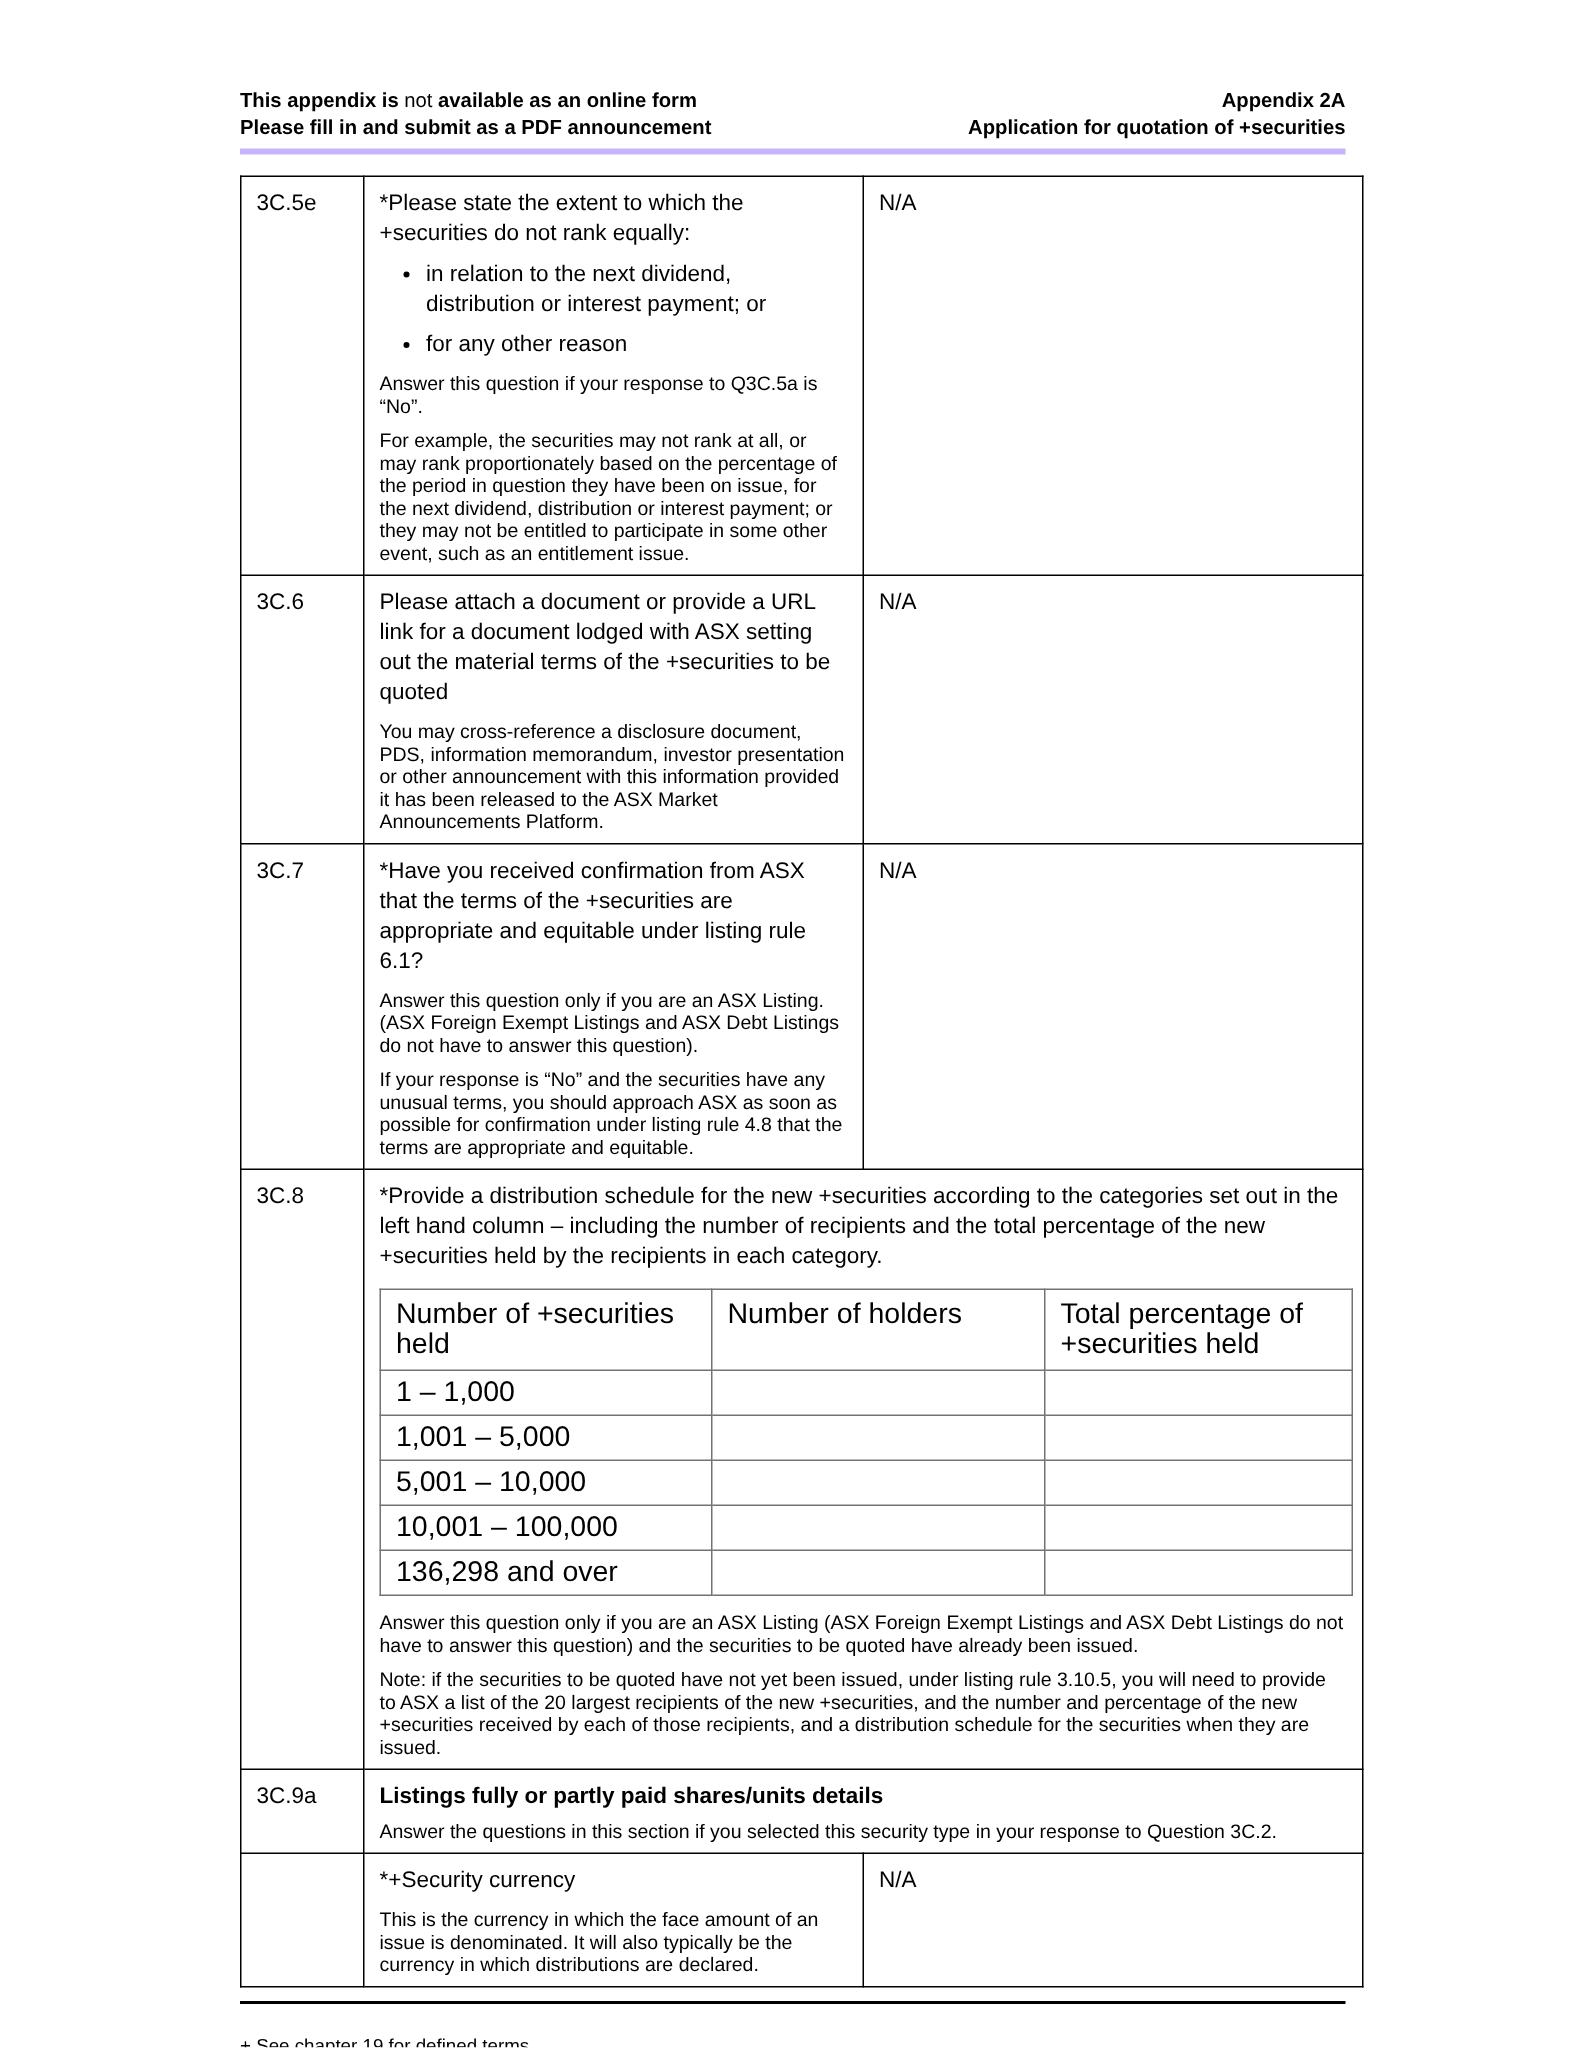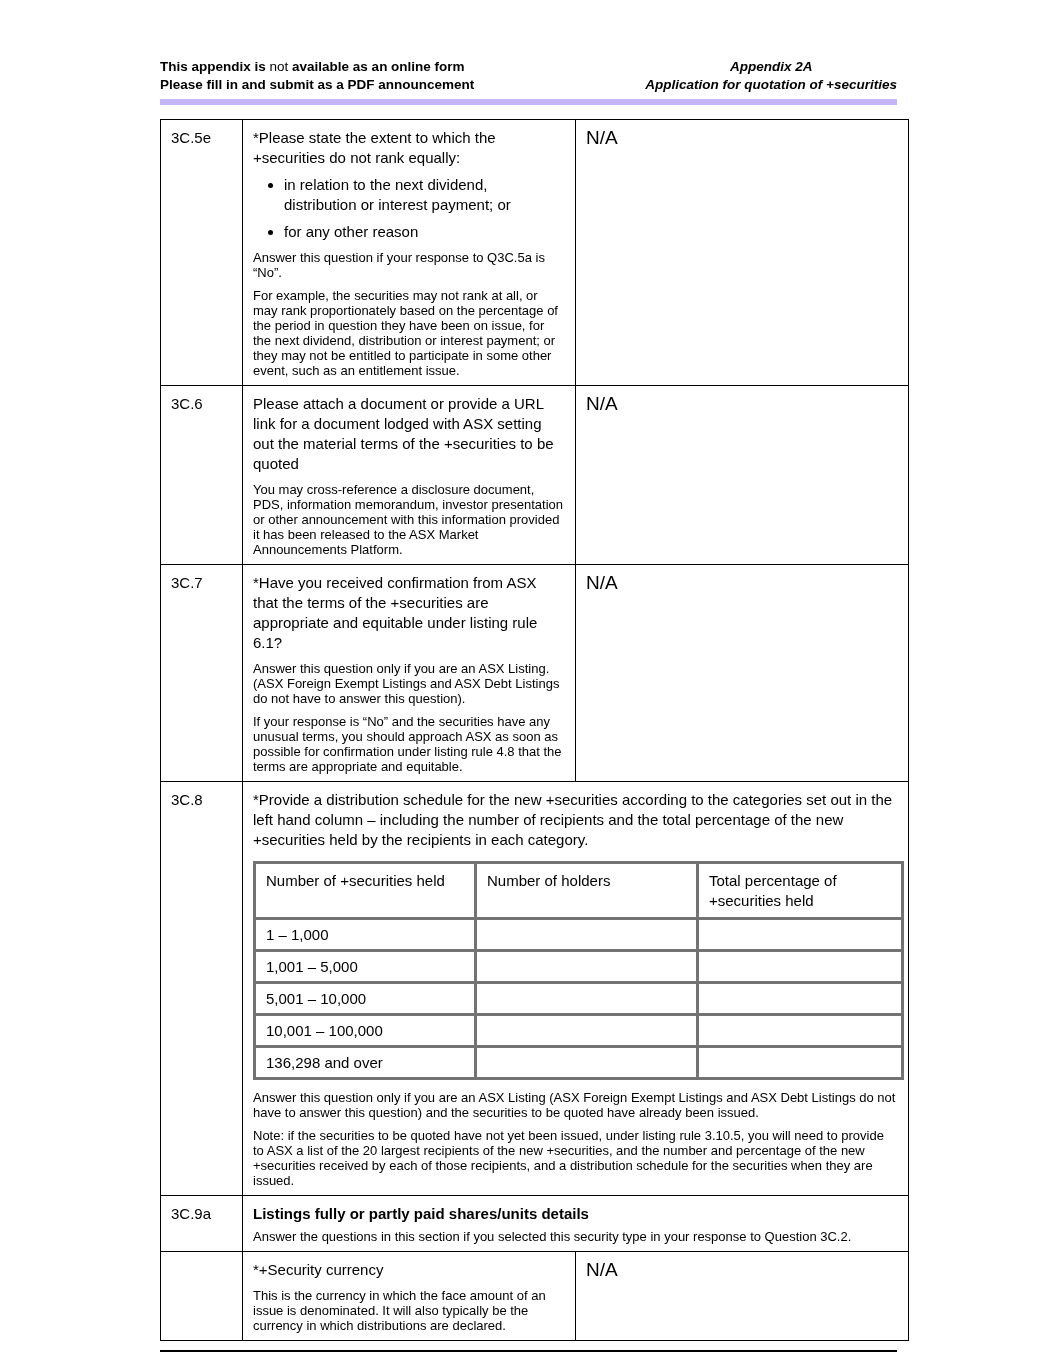--- a/index.html
+++ b/index.html
@@ -21,23 +21,23 @@
   }
   
   .doc-header {
     width: 737px;
     display: flex;
     justify-content: space-between;
     font-size: 13.5px;
     font-weight: bold;
     line-height: 18px;
     padding-bottom: 5px;
-    border-bottom: 6px solid #c4b5fd;
-  }
-  .doc-header .hdr-right { text-align: center; font-style: italic; }
+    border-bottom: 4px solid #c4b5fd;
+  }
+  .doc-header .hdr-right { text-align: right; }
   .doc-header .plain { font-weight: normal; }
   
   table.form-table {
     border-collapse: collapse;
     table-layout: fixed;
     width: 748px;
     margin-top: 14px;
   }
   table.form-table > tbody > tr > td {
     border: 1px solid #000;
@@ -54,32 +54,32 @@
     padding-left: 31px;
     list-style: disc outside;
   }
   ul.bullets li { margin-bottom: 7px; }
   ul.bullets li:last-child { margin-bottom: 0; }
   .note {
     font-size: 13px;
     line-height: 15px;
     margin-top: 8px;
   }
-  .answer-text { font-size: 19px; line-height: 20px; }
+  .answer-text { font-size: 15px; line-height: 20px; }
   
   table.dist-table {
     border-collapse: collapse;
     table-layout: fixed;
     width: 648px;
     margin-top: 11px;
   }
   table.dist-table th,
   table.dist-table td {
-    border: 3px solid #737373;
-    font-size: 15px;
+    border: 1px solid #737373;
+    font-size: 19px;
     font-weight: normal;
     text-align: left;
     vertical-align: top;
     padding: 7px 10px 6px 10px;
     line-height: 20px;
   }
   table.dist-table td.fill-cell { height: 29px; padding: 4px 10px; }
   table.dist-table td.cat-cell { padding: 4px 10px; line-height: 21px; }
   
   .footer-rule {

